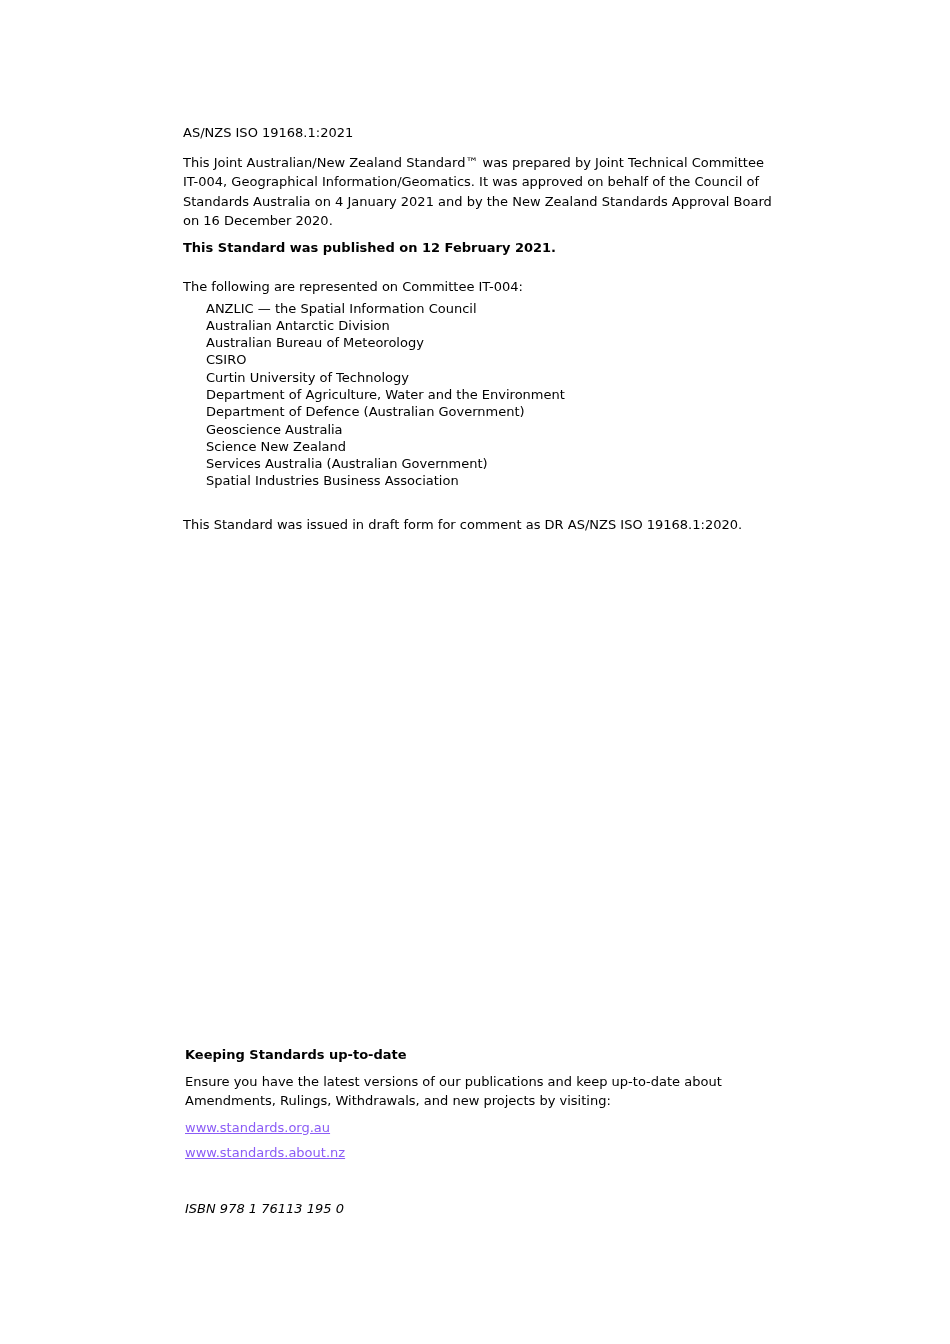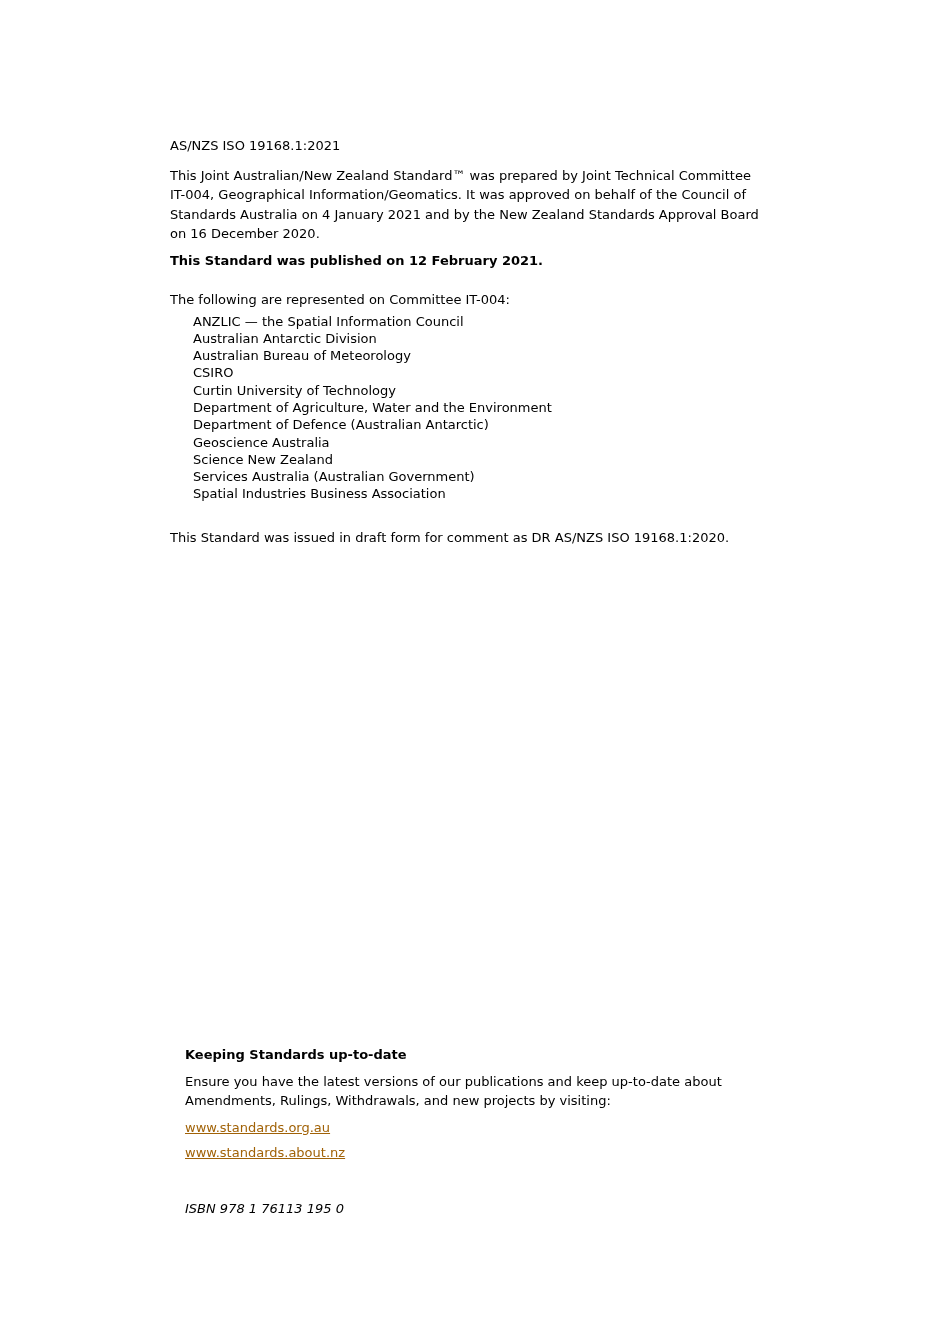--- a/index.html
+++ b/index.html
@@ -14,24 +14,23 @@
     height: 1344px;
     background: #ffffff;
     font-family: "DejaVu Sans", "Liberation Sans", sans-serif;
     font-size: 13px;
     line-height: 19.5px;
     color: #000000;
     overflow: hidden;
   }
   .main {
     position: absolute;
-    left: 170px;
+    left: 183px;
     top: 123px;
     width: 600px;
-    margin-top: 13px;
   }
   .footer {
     position: absolute;
     left: 185px;
     top: 1045px;
     width: 600px;
   }
   p { margin: 0; }
   .doc-number { margin: 0 0 10px 0; }
   .prepared { margin: 0 0 7px 0; }
@@ -46,21 +45,21 @@
     line-height: 17.3px;
   }
   .draft { margin-top: 25px; }
   .keeping-heading {
     font-weight: bold;
     margin: 0 0 7px 0;
   }
   .keeping-body { margin: 0 0 7px 0; }
   .link-line { margin: 0 0 6px 0; }
   .link-line a {
-    color: #a16207;
+    color: #8b5cf6;
     text-decoration: underline;
     cursor: pointer;
   }
   .isbn { margin-top: 36px; font-style: italic; }
 </style>
 </head>
 <body>
 
 <div class="page">
 
@@ -73,21 +72,21 @@
 
     <p class="intro">The following are represented on Committee IT-004:</p>
 
     <ul class="committee">
       <li>ANZLIC — the Spatial Information Council</li>
       <li>Australian Antarctic Division</li>
       <li>Australian Bureau of Meteorology</li>
       <li>CSIRO</li>
       <li>Curtin University of Technology</li>
       <li>Department of Agriculture, Water and the Environment</li>
-      <li>Department of Defence (Australian Antarctic)</li>
+      <li>Department of Defence (Australian Government)</li>
       <li>Geoscience Australia</li>
       <li>Science New Zealand</li>
       <li>Services Australia (Australian Government)</li>
       <li>Spatial Industries Business Association</li>
     </ul>
 
     <p class="draft">This Standard was issued in draft form for comment as DR AS/NZS ISO 19168.1:2020.</p>
   </div>
 
   <div class="footer">

